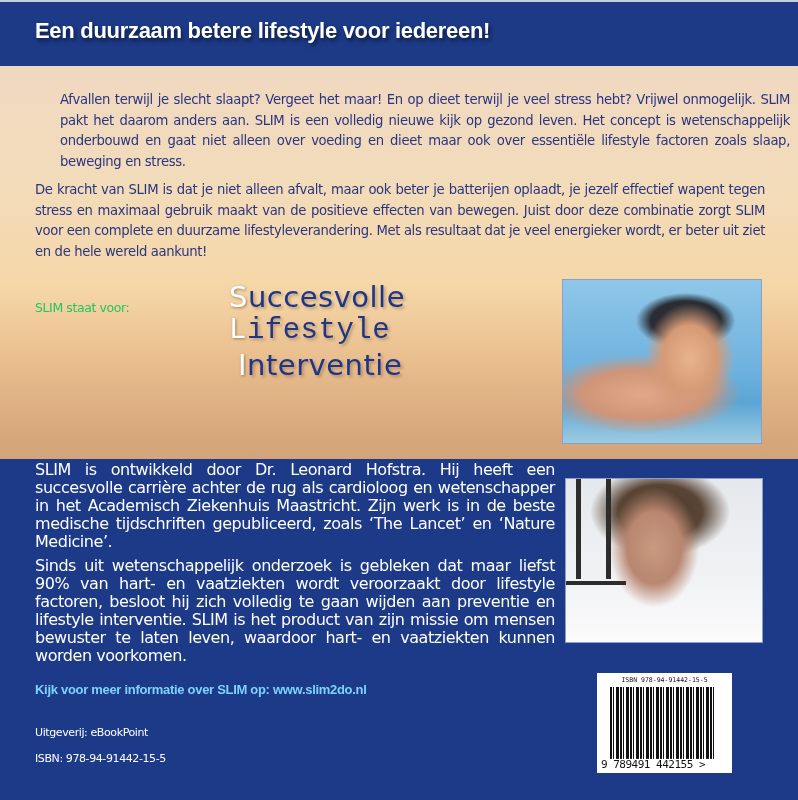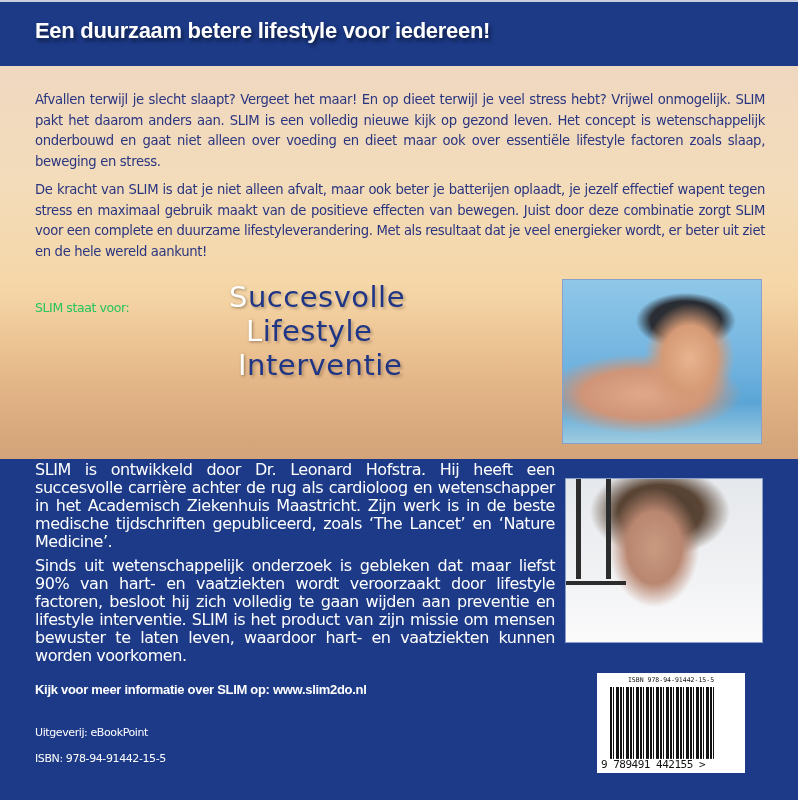--- a/index.html
+++ b/index.html
@@ -24,35 +24,35 @@
     position: absolute; left: 0; top: 66px; width: 798px; height: 393px;
     background:
       linear-gradient(180deg, rgba(238,214,190,0) 0%, rgba(238,214,190,0) 60%, rgba(205,160,120,0.45) 100%),
       linear-gradient(180deg, #efd8c0 0%, #f3dcba 30%, #f5d7a8 55%, #efc493 75%, #d9a67a 100%);
   }
   .para {
     position: absolute; left: 35px; width: 730px; margin: 0;
     font-family: "DejaVu Sans", sans-serif; font-size: 13.2px; line-height: 20.5px;
     color: #2a3580; text-align: justify; letter-spacing: -0.35px;
   }
-  .p1 { top: 90px; }
+  .p1 { top: 90px; margin-left: 25px; }
   .p2 { top: 180px; }
   .slim-label {
     position: absolute; left: 35px; top: 300px;
     font-size: 12.5px; color: #22c55e; letter-spacing: -0.4px;
   }
   .acronym { position: absolute; left: 217px; top: 280px; }
   .acr-line {
     font-family: "DejaVu Sans", sans-serif; font-size: 29px; line-height: 34px;
     color: #1f3585; text-shadow: 2px 2px 3px rgba(80,60,40,0.35);
     white-space: nowrap; letter-spacing: 0.5px;
   }
   .acr-line .first { color: #ffffff; text-shadow: 1px 1px 3px rgba(60,40,20,0.5); }
   .acr-1 { margin-left: 12px; }
-  .acr-2 { margin-left: 29px; }
+  .acr-2 { margin-left: 12px; font-family: Liberation Mono, monospace; }
   .acr-3 { margin-left: 21px; }
   .acr-4 { margin-left: 31px; }
   .photo {
     position: absolute; overflow: hidden;
     border: 1px solid #8aa0c8;
   }
   .photo-swimmer {
     left: 562px; top: 279px; width: 198px; height: 163px;
     background:
       radial-gradient(ellipse 45px 55px at 64% 48%, #e8b48f 0%, #d59a76 60%, rgba(213,154,118,0) 100%),
@@ -74,29 +74,29 @@
   .wpara {
     position: absolute; left: 35px; width: 520px; margin: 0;
     font-family: "DejaVu Sans", sans-serif; font-size: 16px; line-height: 18px;
     color: #ffffff; text-align: justify; letter-spacing: -0.45px;
   }
   .w1 { top: 461px; }
   .w2 { top: 557px; }
   .more-info {
     position: absolute; left: 35px; top: 682px;
     font-family: "Liberation Sans", sans-serif; font-weight: bold; font-size: 13px;
-    color: #ffffff; letter-spacing: -0.3px;
+    color: #7dd3fc; letter-spacing: -0.3px;
   }
   .publisher, .isbn {
     position: absolute; left: 35px; font-size: 11px; color: #ffffff; letter-spacing: -0.4px;
   }
   .publisher { top: 726px; }
   .isbn { top: 752px; }
   .barcode {
-    position: absolute; left: 597px; top: 673px; width: 148px; height: 100px;
+    position: absolute; left: 597px; top: 673px; width: 135px; height: 100px;
     background: #ffffff;
   }
   .barcode .bc-top {
     position: absolute; left: 0; top: 3px; width: 100%; text-align: center;
     font-family: "DejaVu Sans Mono", monospace; font-size: 6.5px; color: #111;
   }
   .barcode .bars {
     position: absolute; left: 13px; top: 14px; width: 106px; height: 72px;
     background: repeating-linear-gradient(90deg,
       #111 0px, #111 2px, #fff 2px, #fff 3px, #111 3px, #111 4px, #fff 4px, #fff 6px,

